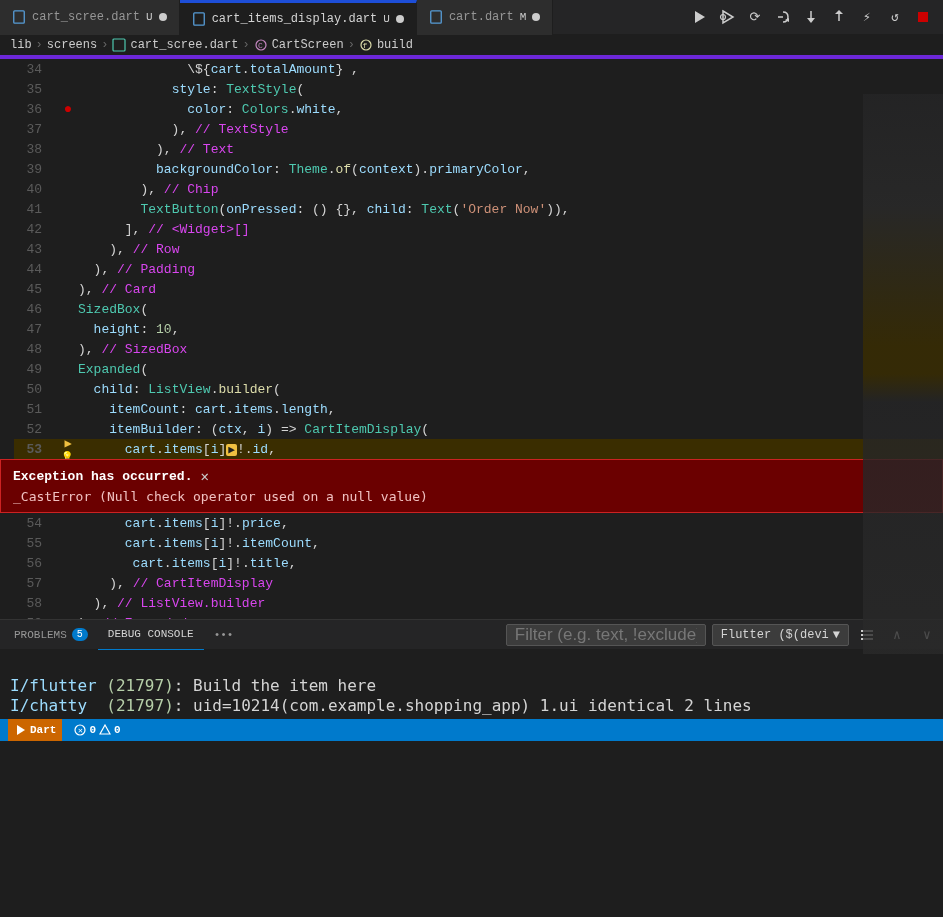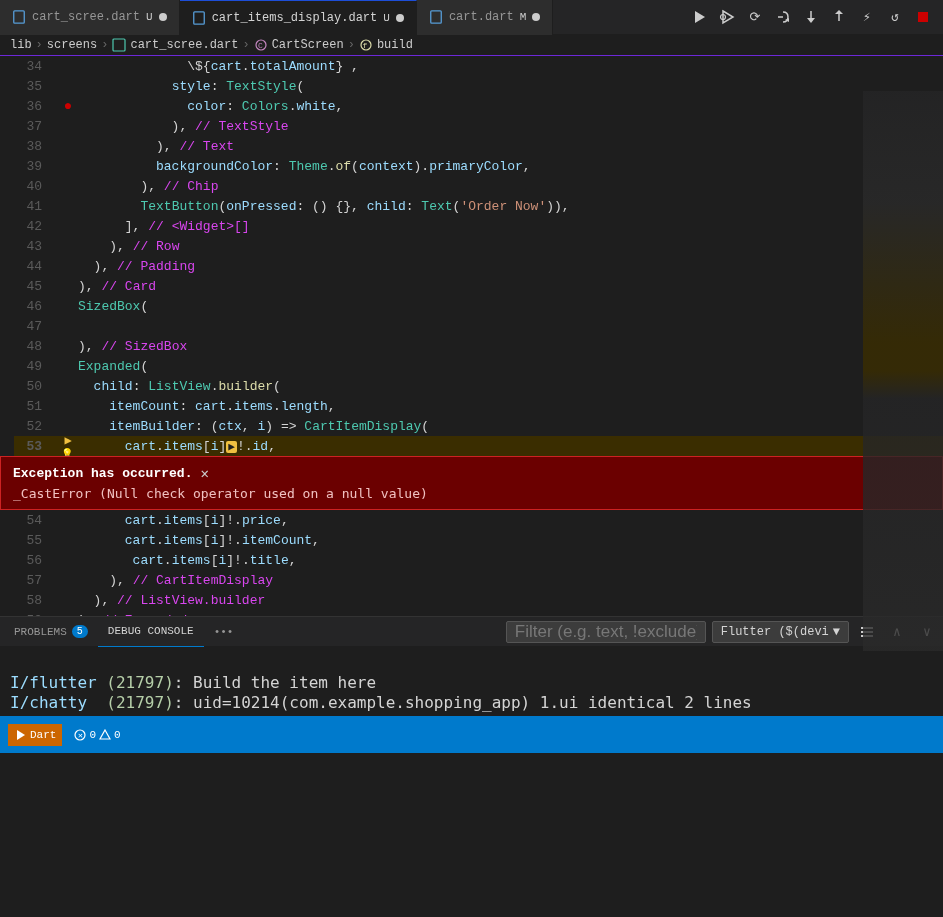--- a/index.html
+++ b/index.html
@@ -30,21 +30,21 @@
       border-right: 1px solid #1e1e1e;
       font-size: 12px;
       color: #969696;
       background: #2d2d2d;
       gap: 6px;
       white-space: nowrap;
     }
     .tab.active {
       background: #1e1e1e;
       color: #d4d4d4;
-      border-top: 1px solid #1d4ed8;
+      border-top: 3px solid #1d4ed8;
     }
     .tab-icon {
       width: 14px;
       height: 14px;
     }
     .tab-dot {
       width: 8px;
       height: 8px;
       border-radius: 50%;
       background: #e8a838;
@@ -76,21 +76,21 @@
     }
 
     
     .breadcrumb {
       display: flex;
       align-items: center;
       padding: 3px 10px;
       background: #1e1e1e;
       font-size: 12px;
       color: #cccccc;
-      border-bottom: 1px solid #6d28d9;
+      border-bottom: 4px solid #6d28d9;
       gap: 4px;
     }
     .breadcrumb-sep { color: #666; }
 
     
     .code-block {
       display: flex;
       flex-direction: column;
       overflow: hidden;
       padding-left: 14px;
@@ -265,27 +265,28 @@
       align-items: center;
       white-space: pre;
     }
     .log-prefix { color: #9cdcfe; }
     .log-text { color: #d4d4d4; }
     .log-num { color: #b5cea8; }
 
     
     .status-bar {
       background: #007acc;
-      height: 37px;
+      height: 22px;
       display: flex;
       align-items: center;
       padding: 0 8px;
       font-size: 11px;
       color: white;
       gap: 12px;
+      font-weight: bold;
     }
   </style>
 </head>
 <body>
 
 <div class="tab-bar">
   <div class="tab">
     <svg class="tab-icon" viewBox="0 0 16 16" fill="#569cd6">
         <rect width="12" height="14" x="2" y="1" rx="1" fill="none" stroke="#569cd6" stroke-width="1.5"></rect>
       </svg>
@@ -455,20 +456,21 @@
 
       <div class="code-line">
         <div class="line-number">46</div>
         <div class="line-gutter"></div>
         <div class="line-code"><span class="widget">SizedBox</span><span class="punc">(</span></div>
       </div>
 
       <div class="code-line">
         <div class="line-number">47</div>
         <div class="line-gutter"></div>
+        <div class="line-code"><span class="punc">  </span><span class="prop">height</span><span class="punc">:</span> <span class="num">10</span><span class="punc">,</span></div>
       </div>
 
       <div class="code-line">
         <div class="line-number">48</div>
         <div class="line-gutter"></div>
         <div class="line-code"><span class="punc">),</span> <span class="cmt">// SizedBox</span></div>
       </div>
 
       <div class="code-line">
         <div class="line-number">49</div>

